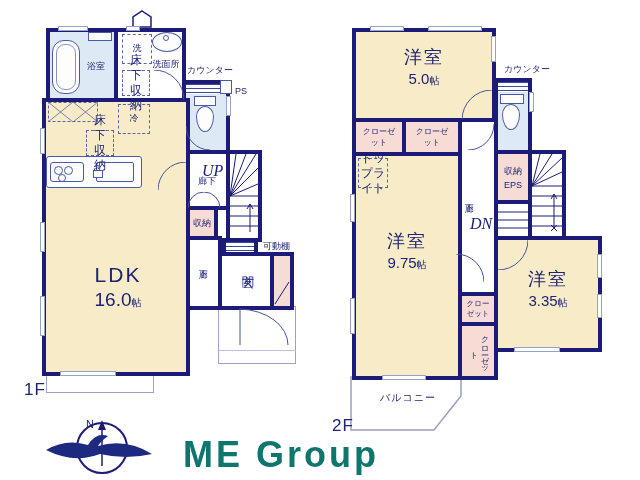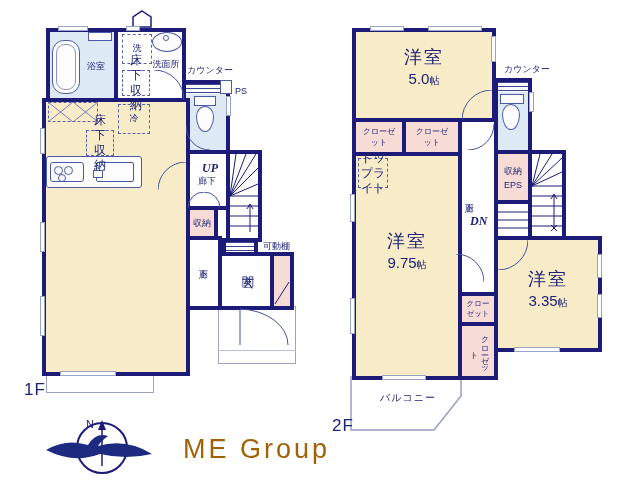--- a/index.html
+++ b/index.html
@@ -13,31 +13,31 @@
   .thin{position:absolute;box-sizing:border-box;border:1.5px solid #9aa3c6;background:#fff}
   .lbl{position:absolute;font-size:9px;line-height:1.25;text-align:center;white-space:nowrap;z-index:7;color:#1d2376}
   .ctr{transform:translateX(-50%)}
   .vert{writing-mode:vertical-rl;letter-spacing:1px;white-space:normal}
   .dashed{position:absolute;box-sizing:border-box;border:1px dashed #5a63a8;display:flex;align-items:center;
           justify-content:center;font-size:12px;line-height:1.25;text-align:center;z-index:6;color:#1d2376}
   .flex{display:flex;align-items:center;justify-content:center;text-align:center}
   .win{position:absolute;background:#fff;border:1px solid #98a2c6;box-sizing:border-box;z-index:5}
   .hatch{position:absolute;background:repeating-linear-gradient(180deg,#3c4796 0 1px,rgba(255,255,255,.85) 1px 4px);z-index:4}
   .fix{position:absolute;box-sizing:border-box;border:1.2px solid #4b5aa8;background:#fdfdfe;z-index:4}
-  .updn{font-family:"Liberation Serif","DejaVu Serif",serif;font-style:italic;font-size:12px;font-weight:bold}
+  .updn{font-family:"Liberation Serif","DejaVu Serif",serif;font-style:italic;font-size:16px;font-weight:normal}
   .door{position:absolute;z-index:6}
   .door path{stroke:#44539e;stroke-width:1;fill:none}
   .stairs-svg{position:absolute;inset:0;width:100%;height:100%}
   .stairs-svg path{stroke:#1c1c78;stroke-width:1;fill:none}
   .roomname{position:absolute;text-align:center;z-index:7;transform:translateX(-50%);line-height:1.25}
   .rn-big{font-size:18px;letter-spacing:2px}
   .rn-size{font-size:15px}
   .rn-unit{font-size:10px}
   .floor-label{position:absolute;font-size:17px;letter-spacing:1px;z-index:8}
-  .logo{position:absolute;font-size:27px;font-weight:400;letter-spacing:3px;color:#a16207;z-index:8}
+  .logo{position:absolute;font-size:36px;font-weight:700;letter-spacing:3px;color:#0f766e;z-index:8}
 </style>
 </head>
 <body>
 
 <div class="plan">
 
   <div class="thin" style="left:218px;top:306px;width:78px;height:58px"></div>
   <div style="position:absolute;left:218px;top:350px;width:78px;height:1px;background:#b9c0d8"></div>
   <div class="thin" style="left:46px;top:375px;width:108px;height:18px"></div>
   <svg style="position:absolute;left:350px;top:374px" width="118" height="58" viewBox="0 0 118 58">
@@ -133,20 +133,24 @@
   <div class="win" style="left:40px;top:128px;width:5px;height:26px"></div>
   <div class="win" style="left:40px;top:222px;width:5px;height:30px"></div>
   <div class="win" style="left:40px;top:296px;width:5px;height:40px"></div>
   <div class="win" style="left:60px;top:371px;width:56px;height:5px"></div>
   <div class="win" style="left:226px;top:96px;width:5px;height:20px"></div>
 
   <div class="lbl ctr" style="left:96px;top:61px">浴室</div>
   <div class="lbl ctr" style="left:166px;top:59px">洗面所</div>
   <div class="lbl ctr" style="left:210px;top:65px">カウンター</div>
   <div class="lbl" style="left:235px;top:86px">PS</div>
+  <div class="roomname" style="left:118px;top:262px">
+    <div style="font-size:21px;letter-spacing:2px">LDK</div>
+    <div><span style="font-size:19px">16.0</span><span class="rn-unit">帖</span></div>
+  </div>
   <div class="lbl updn" style="left:202px;top:161px">UP</div>
   <div class="lbl" style="left:198px;top:176px">廊下</div>
   <div class="lbl" style="left:263px;top:241px">可動棚</div>
   <div class="lbl vert" style="left:197px;top:262px">廊下</div>
   <div class="lbl vert" style="left:240px;top:266px;font-size:12px">玄関</div>
   <div class="floor-label" style="left:24px;top:380px">1F</div>
 
   <div class="room cream" style="left:352px;top:28px;width:144px;height:94px"></div>
   <div class="room pink flex" style="left:352px;top:118px;width:54px;height:38px;font-size:8px">
     <span style="width:34px">クローゼット</span>

